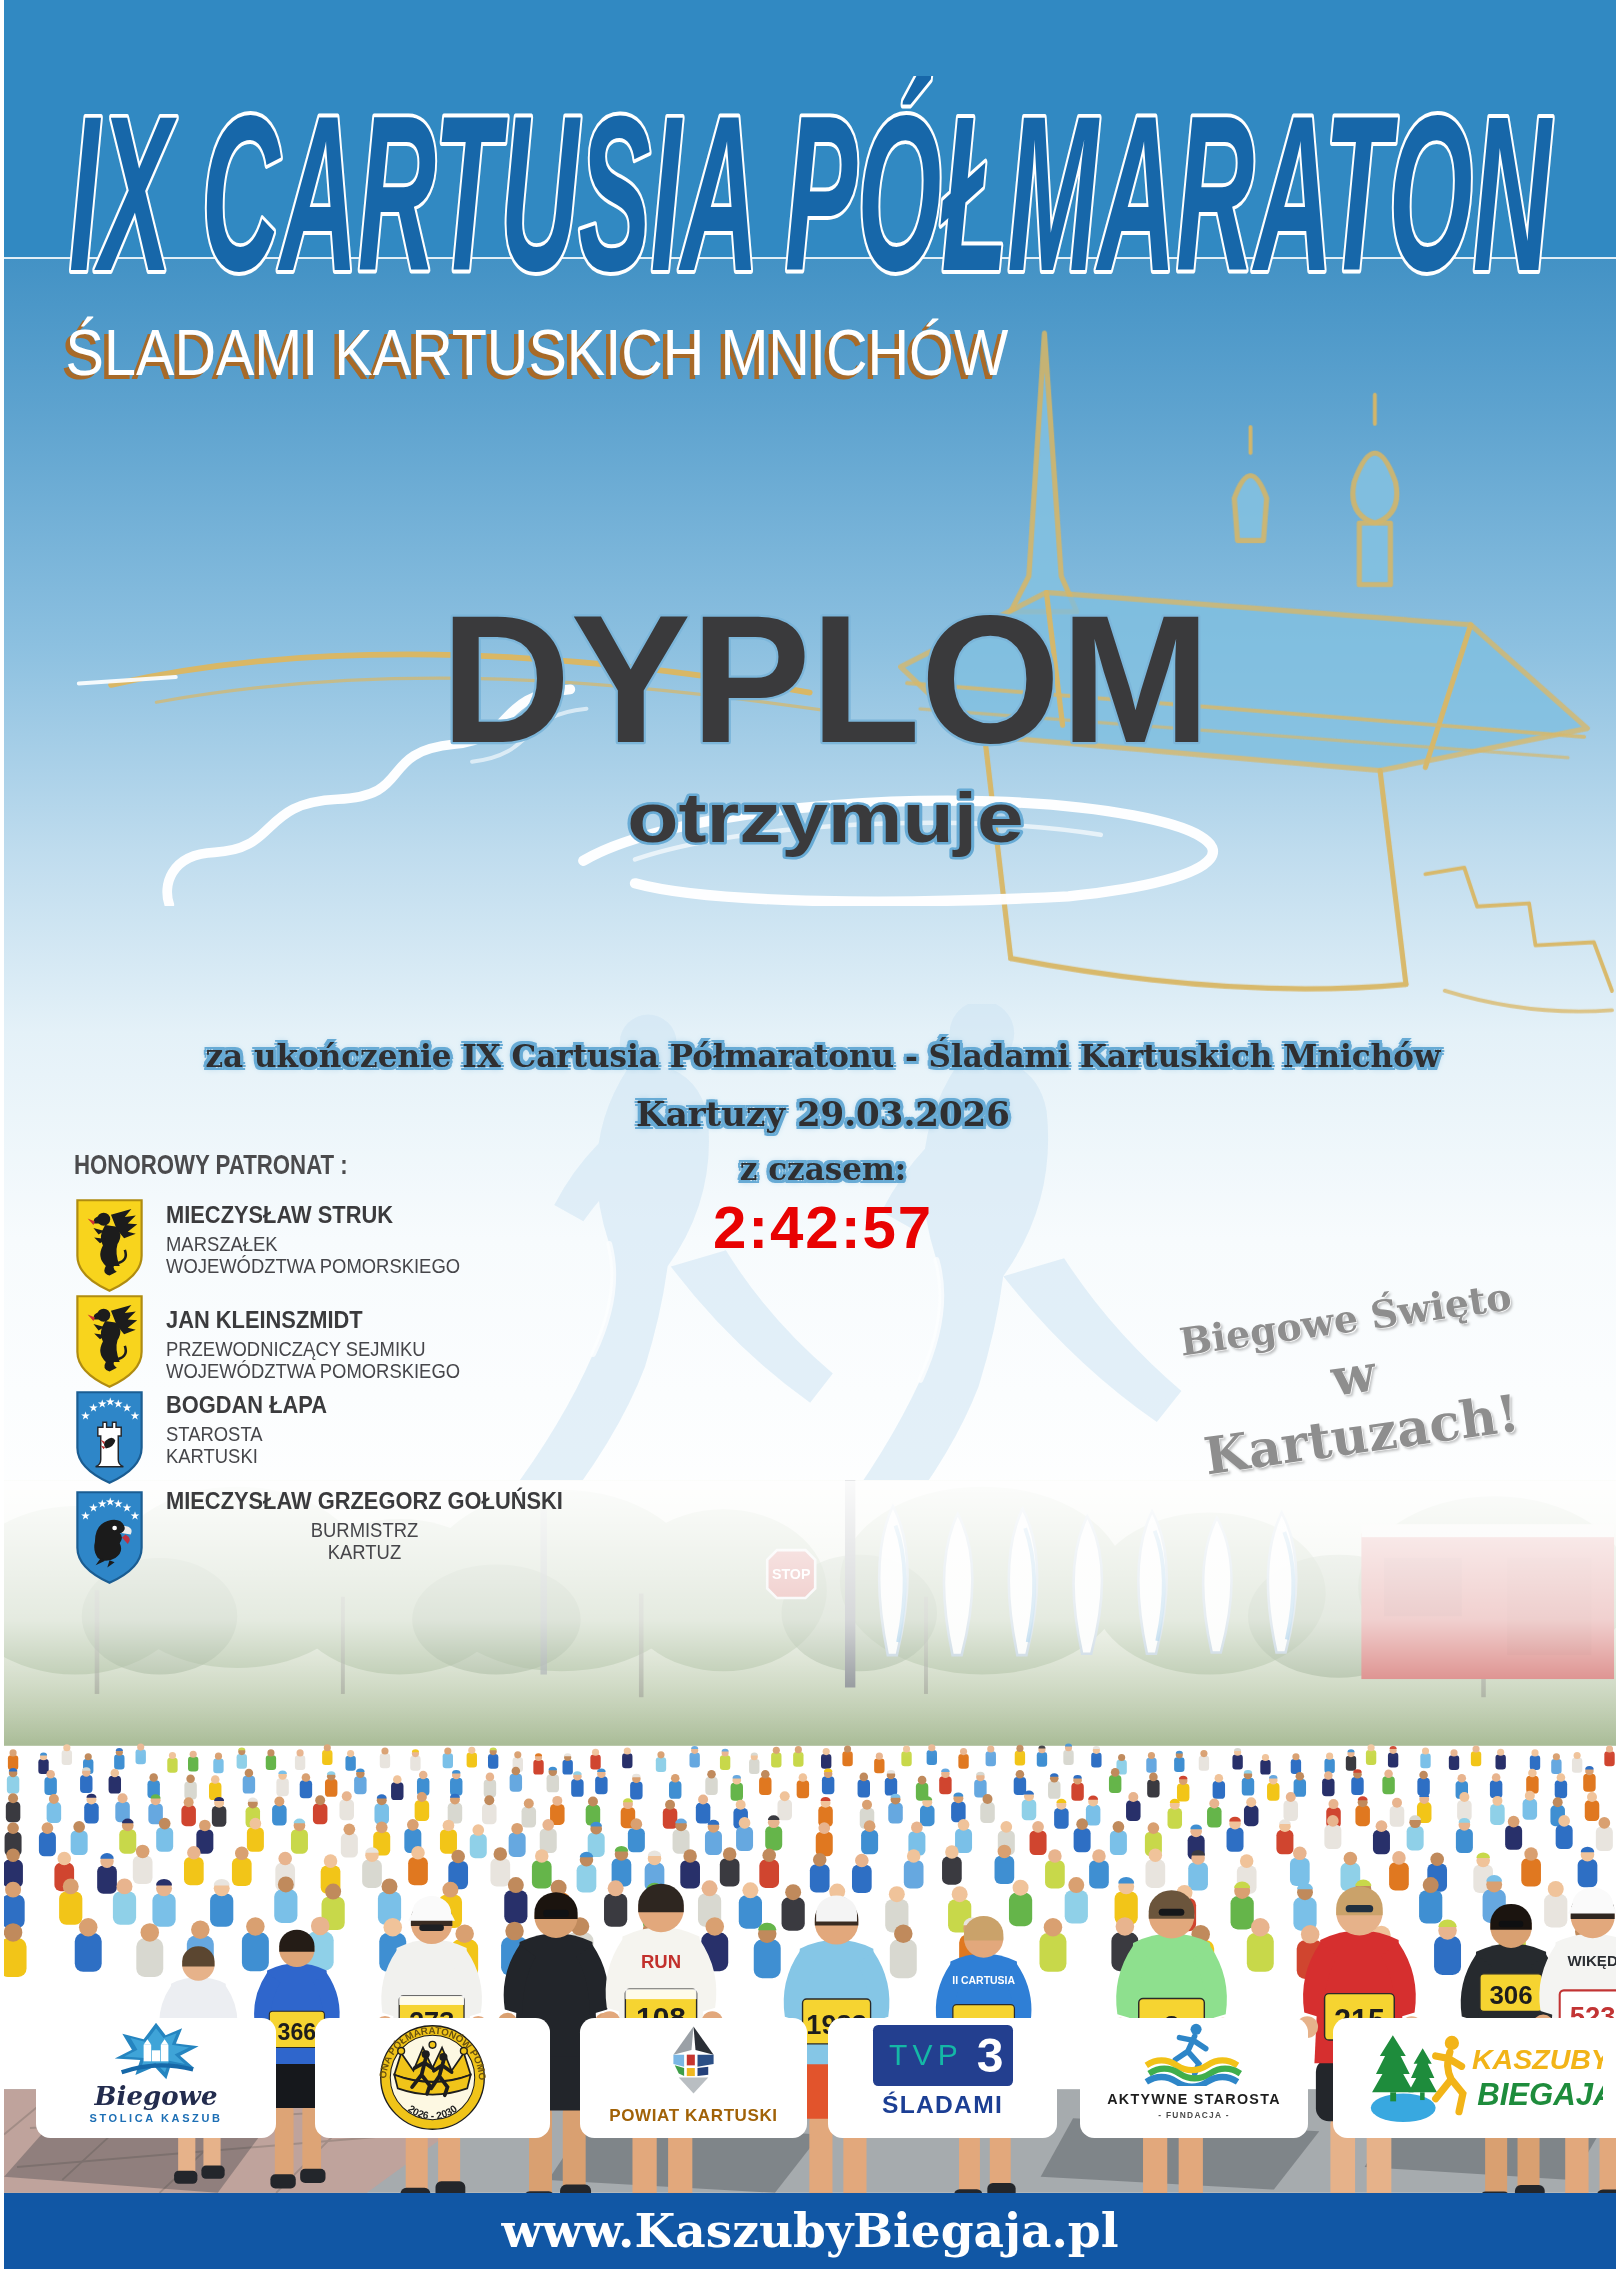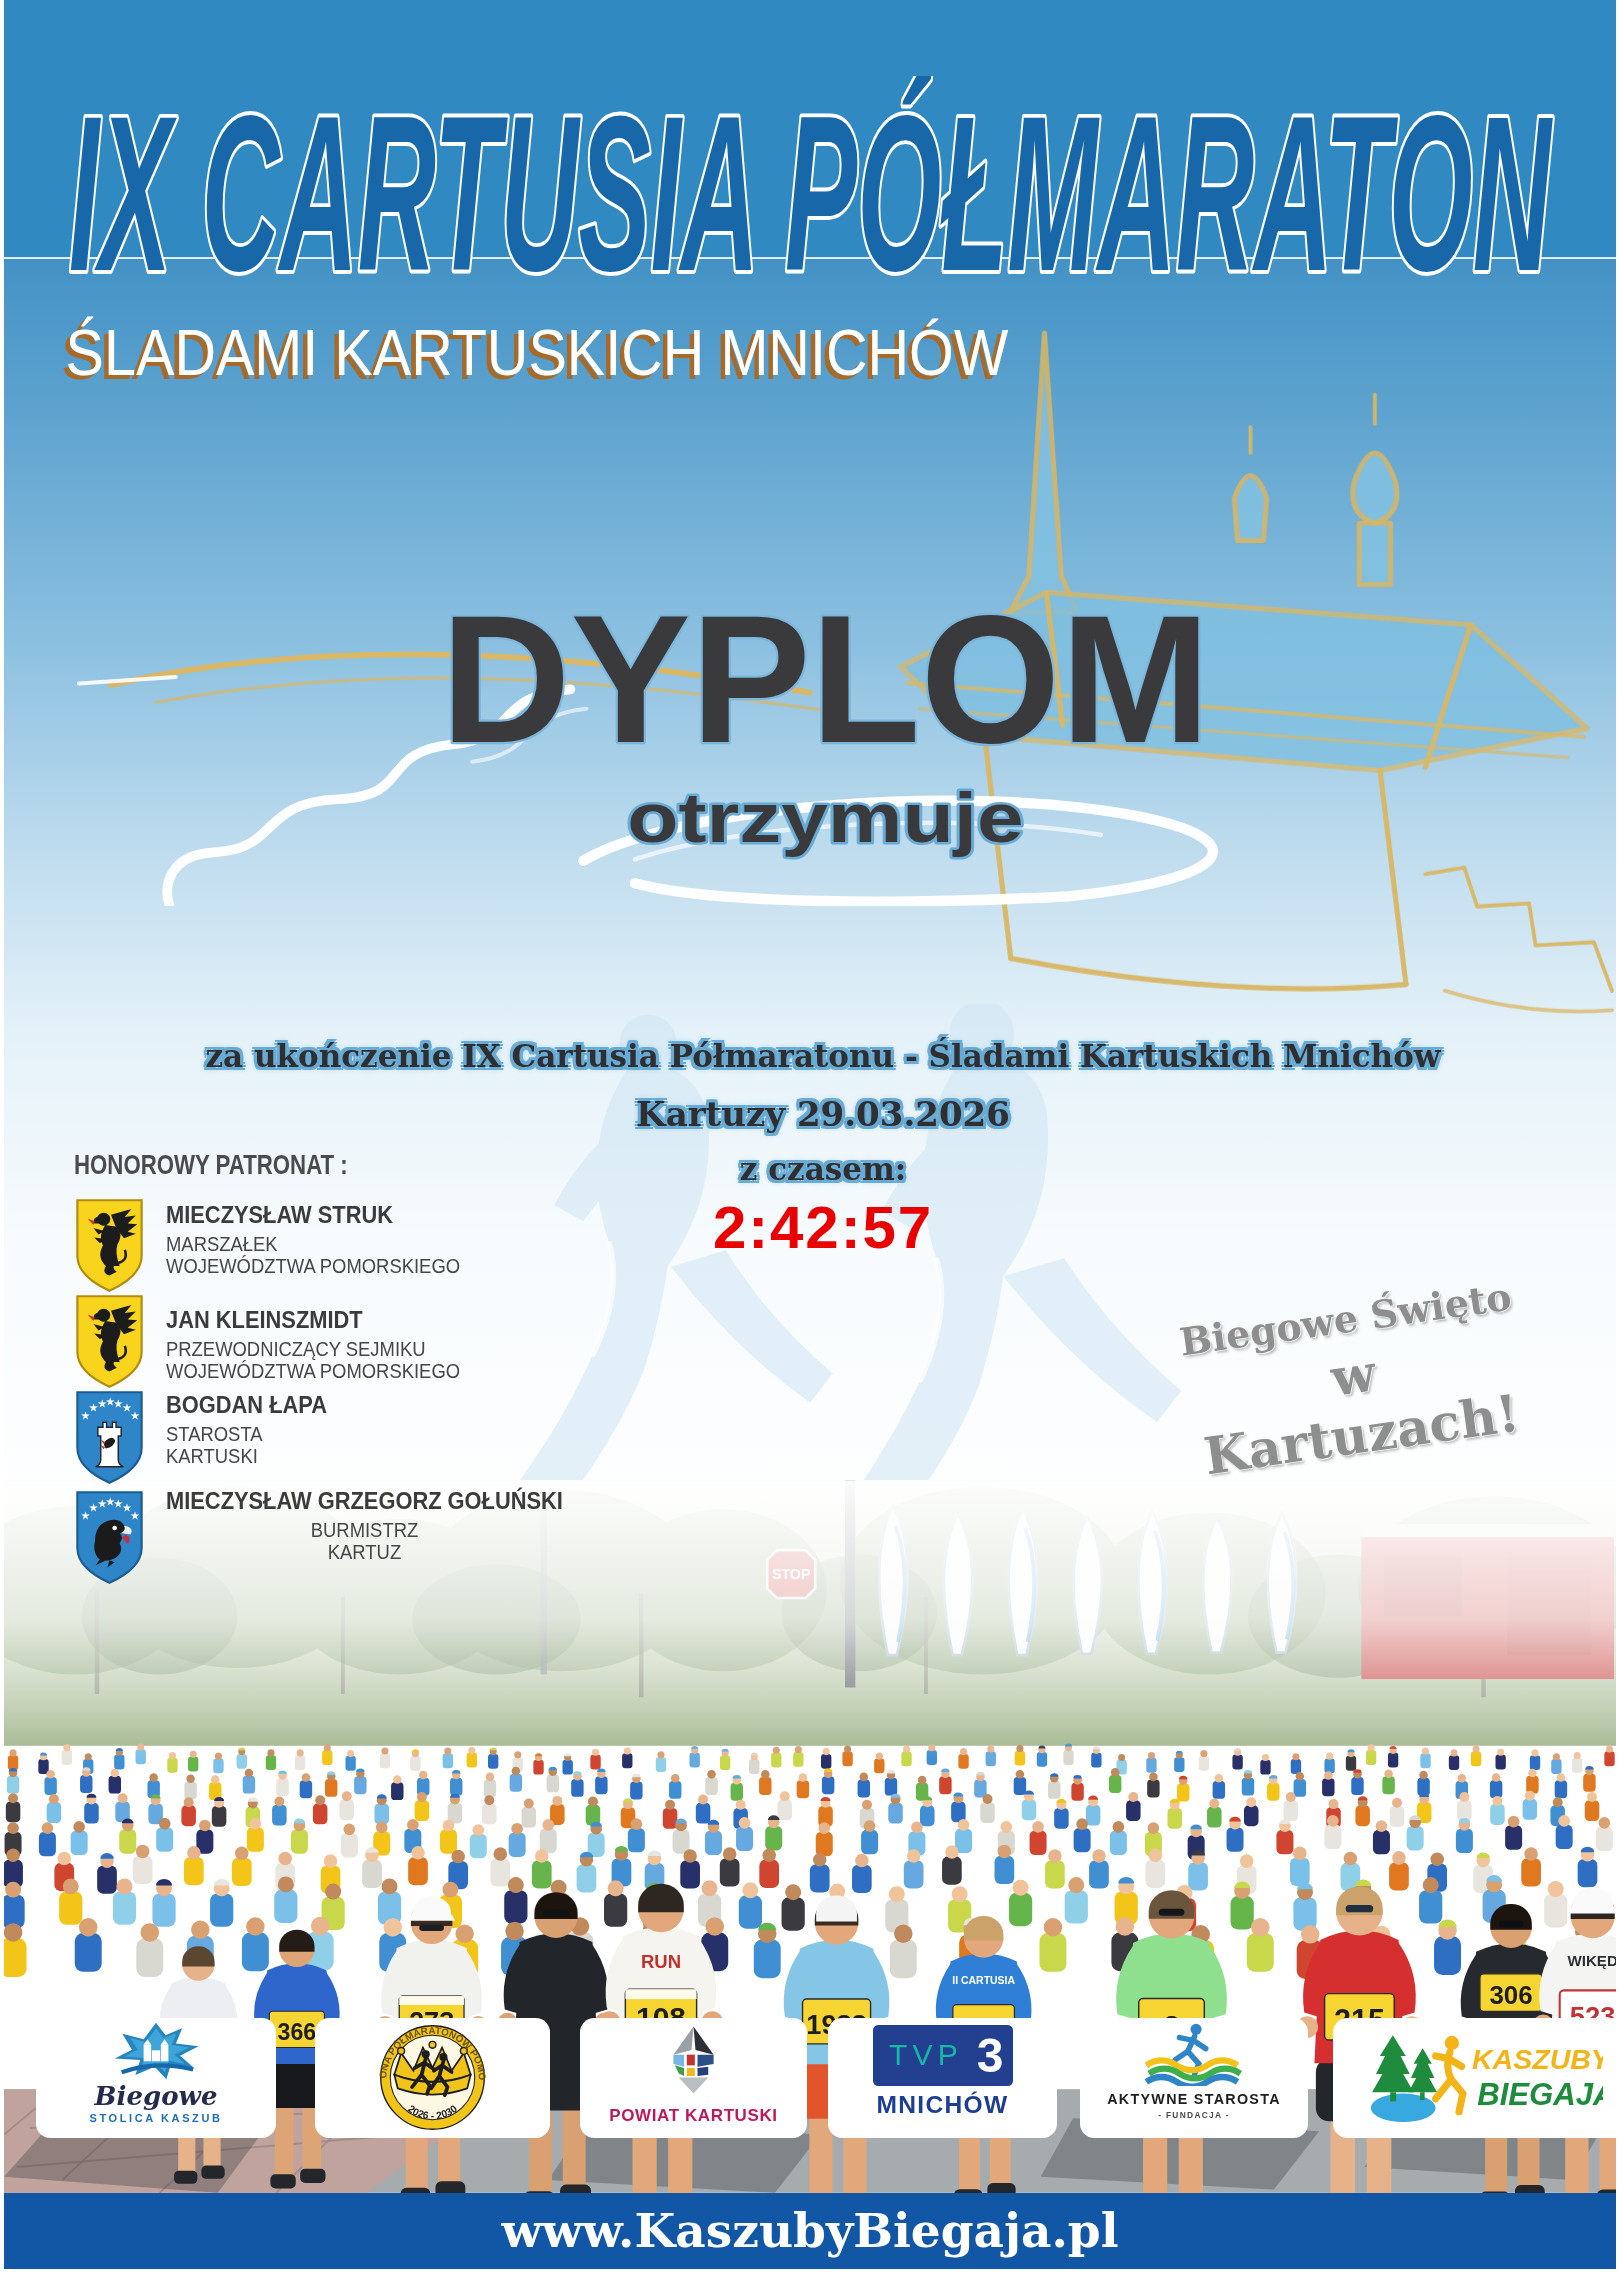--- a/index.html
+++ b/index.html
@@ -1672,29 +1672,29 @@
       <polygon points="50,2 20,44 47,37" fill="#9aa0a6"></polygon>
       <polygon points="50,2 80,44 53,37" fill="#2b2f36"></polygon>
       <polygon points="20,44 36,44 36,62 20,58" fill="#7ab6e4"></polygon>
       <rect x="40" y="44" width="12" height="16" fill="#c6352f"></rect>
       <polygon points="56,44 80,44 80,58 56,62" fill="#2b4f86"></polygon>
       <polygon points="22,60 36,64 36,76 28,72" fill="#3f9e49"></polygon>
       <rect x="40" y="64" width="12" height="12" fill="#f0b71f"></rect>
       <polygon points="56,64 72,62 72,74 56,76" fill="#24407a"></polygon>
       <polygon points="28,78 72,78 50,102" fill="#b9bec2"></polygon>
     </svg>
-    <div class="cap" style="font-size:17px;letter-spacing:0.6px;color:#be185d;margin-top:9px;">POWIAT KARTUSKI</div>
+    <div class="cap" style="font-size:17px;letter-spacing:0.6px;color:#a16207;margin-top:9px;">POWIAT KARTUSKI</div>
   </div>
 
   <div class="abs card" style="left:828px;width:229px;">
     <div class="tvp-box">
       <span class="tvp-letter" style="width:86px;letter-spacing:5.2px;border:none;font-size:30px;">TVP</span>
       <span class="tvp-3">3</span>
     </div>
-    <div class="cap" style="font-size:24.6px;color:#1c3f94;margin-top:5.2px;letter-spacing:1.3px;">MNICHÓW</div>
+    <div class="cap" style="font-size:24.6px;color:#1c3f94;margin-top:5.2px;letter-spacing:1.3px;">ŚLADAMI</div>
   </div>
 
   <div class="abs card" style="left:1080px;width:228px;">
     <svg width="104" height="65" viewBox="0 0 150 94" style="margin-top:2.6px;">
       <g stroke="#2e86c8" stroke-width="8" stroke-linecap="round" fill="none">
         <circle cx="78" cy="12" r="8" fill="#2e86c8" stroke="none"></circle>
         <path d="M76 22 L66 44 M74 28 L54 24 M74 28 L92 40 M66 44 L48 56 M66 44 L82 62 L76 76"></path>
       </g>
       <path d="M6 64 Q28 50 50 64 T94 64 T138 64" stroke="#f2c218" stroke-width="9" fill="none"></path>
       <path d="M10 76 Q32 62 54 76 T98 76 T142 76" stroke="#3fae4c" stroke-width="9" fill="none"></path>

